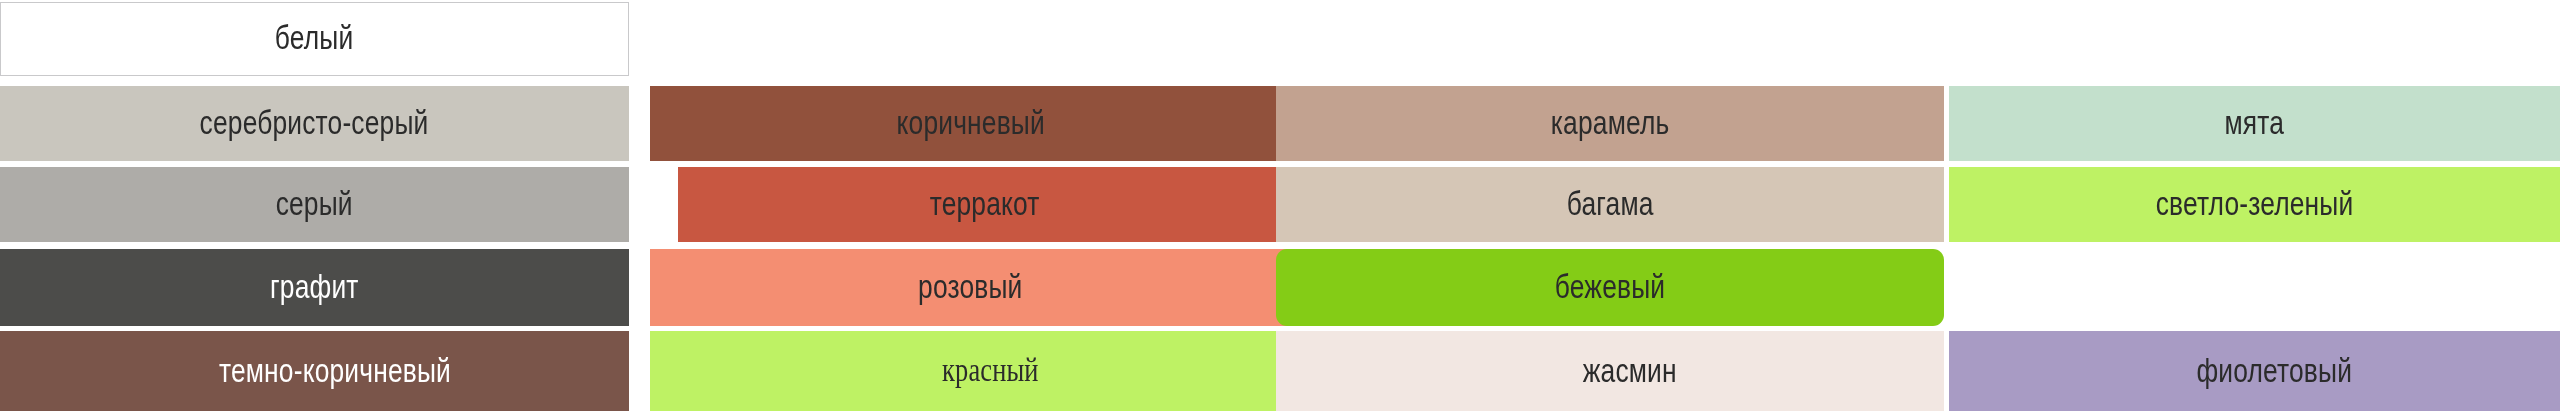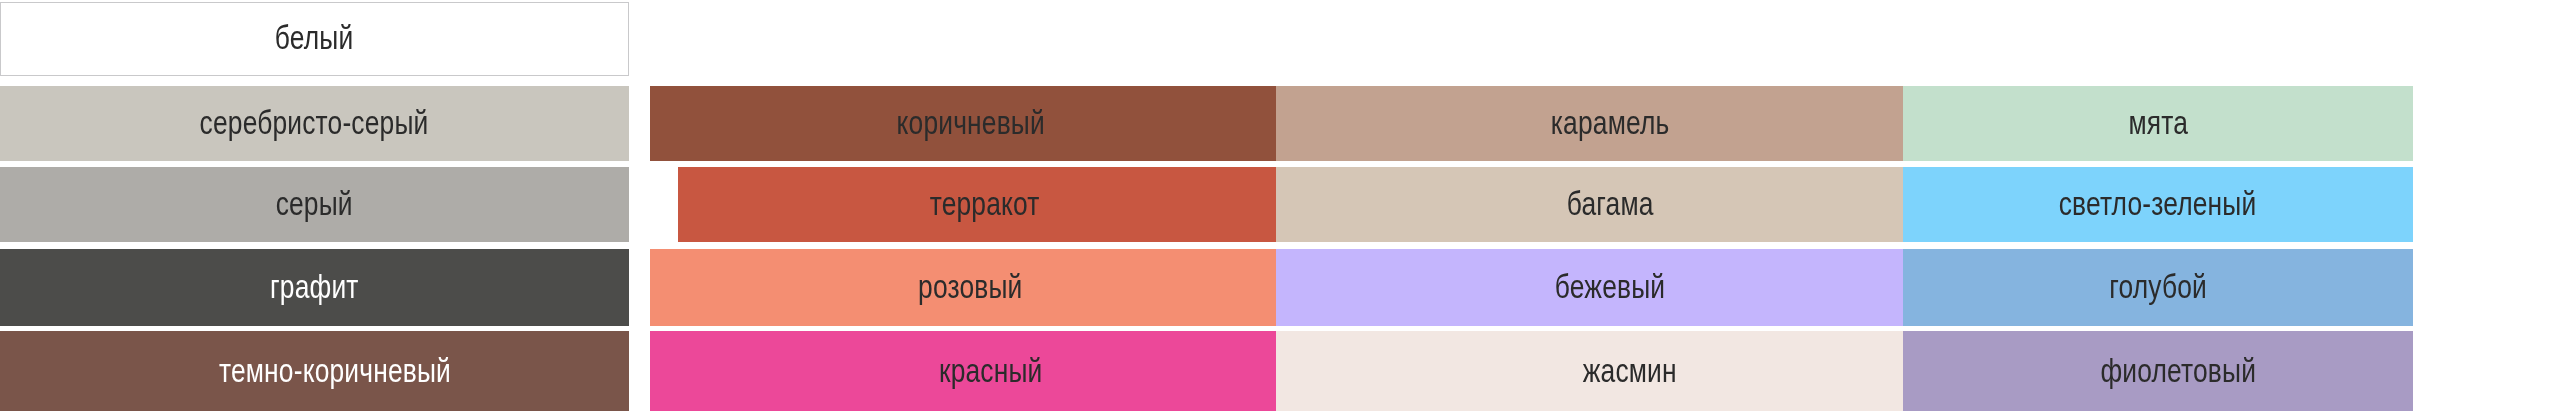--- a/index.html
+++ b/index.html
@@ -25,21 +25,21 @@
     position: absolute;
     top: 0;
     height: 418px;
     text-align: right;
   }
 
   
   .col-0 { left: 0px;    width: 629px; }
   .col-1 { left: 650px;  width: 641px; }
   .col-2 { left: 1260px; width: 668px; margin-left: 16px; }
-  .col-3 { left: 1903px; width: 510px; }
+  .col-3 { left: 1949px; width: 611px; }
 
   .swatch {
     position: absolute;
     left: 0;
     right: 0;
     box-sizing: border-box;
     display: flex;
     align-items: center;
     justify-content: center;
     overflow: hidden;
@@ -91,46 +91,43 @@
     <div class="column col-1">
       <div class="swatch row-1" style="background: rgb(145, 81, 60);">
         <span class="swatch-label" style="color: rgb(43, 43, 43);">коричневый</span>
       </div>
       <div class="swatch row-2" style="background: rgb(200, 87, 65); margin-left: 28px;">
         <span class="swatch-label" style="color: rgb(43, 43, 43);">терракот</span>
       </div>
       <div class="swatch row-3" style="background: rgb(244, 142, 114);">
         <span class="swatch-label" style="color: rgb(43, 43, 43);">розовый</span>
       </div>
-      <div class="swatch row-4" style="background: #ec4899;">
+      <div class="swatch row-4" style="background: #bef264; font-family: Liberation Serif, serif;">
         <span class="swatch-label" style="color: rgb(43, 43, 43);">красный</span>
       </div>
     </div>
     <div class="column col-2">
       <div class="swatch row-1" style="background: rgb(194, 162, 144);">
         <span class="swatch-label" style="color: rgb(43, 43, 43);">карамель</span>
       </div>
       <div class="swatch row-2" style="background: rgb(213, 198, 182);">
         <span class="swatch-label" style="color: rgb(43, 43, 43);">багама</span>
       </div>
-      <div class="swatch row-3" style="background: #c4b5fd;">
+      <div class="swatch row-3" style="background: #84cc16; border-radius: 11px;">
         <span class="swatch-label" style="color: rgb(43, 43, 43);">бежевый</span>
       </div>
       <div class="swatch row-4" style="background: rgb(242, 231, 226);">
         <span class="swatch-label" style="color: rgb(43, 43, 43);">жасмин</span>
       </div>
     </div>
     <div class="column col-3">
       <div class="swatch row-1" style="background: rgb(195, 224, 204);">
         <span class="swatch-label" style="color: rgb(43, 43, 43);">мята</span>
       </div>
-      <div class="swatch row-2" style="background: #7dd3fc;">
+      <div class="swatch row-2" style="background: #bef264;">
         <span class="swatch-label" style="color: rgb(43, 43, 43);">светло-зеленый</span>
-      </div>
-      <div class="swatch row-3" style="background: rgb(133, 180, 223);">
-        <span class="swatch-label" style="color: rgb(43, 43, 43);">голубой</span>
       </div>
       <div class="swatch row-4" style="background: rgb(168, 155, 196);">
         <span class="swatch-label" style="color: rgb(43, 43, 43);">фиолетовый</span>
       </div>
     </div>
   </div>
 
 
 </body></html>

